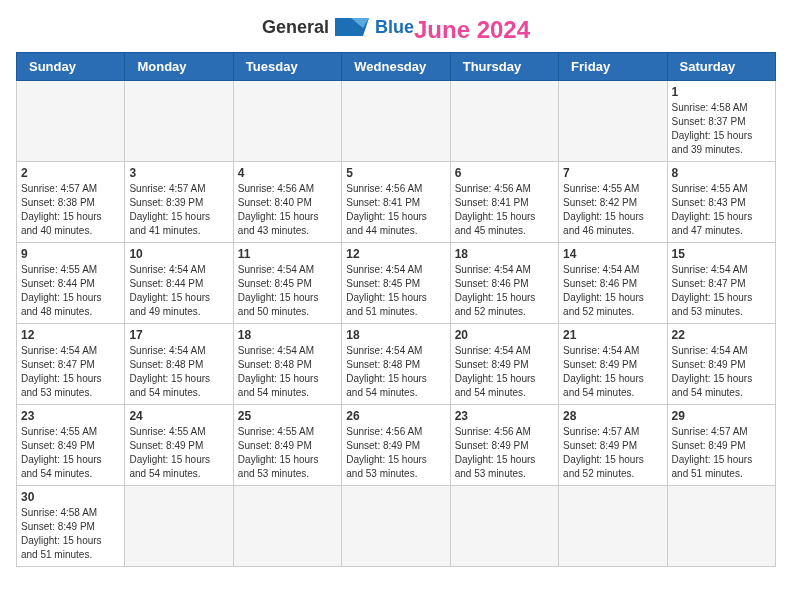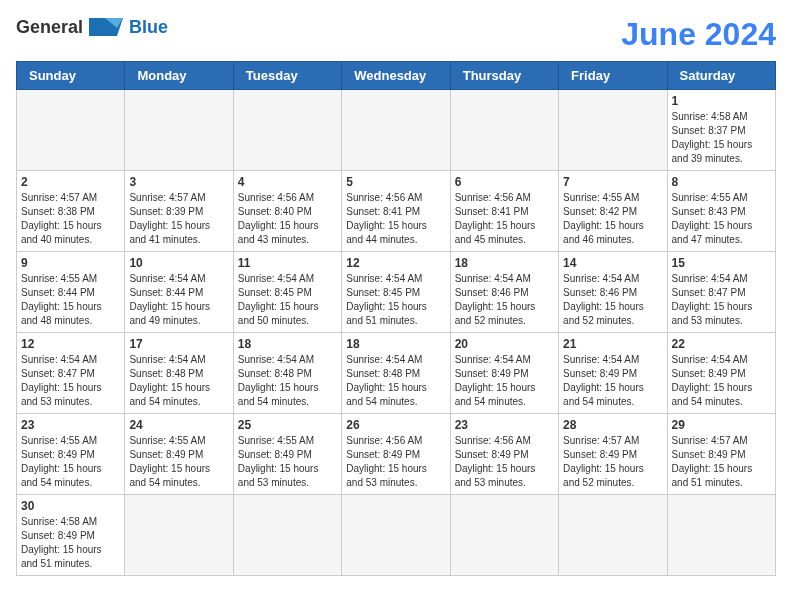--- a/index.html
+++ b/index.html
@@ -5,36 +5,36 @@
     * { box-sizing: border-box; margin: 0; padding: 0; }
     body {
       font-family: Arial, sans-serif;
       background: #fff;
       width: 792px;
       min-height: 612px;
       padding: 16px;
     }
     .header-section {
       display: flex;
-      justify-content: space-between;
+      justify-content: center;
       align-items: flex-start;
       margin-bottom: 8px;
     }
     .logo-area {
       display: flex;
       flex-direction: column;
       align-items: flex-start;
     }
     .title-area {
       text-align: right;
     }
     .title-area h1 {
-      font-size: 32px;
+      font-size: 24px;
       font-weight: bold;
-      color: #3b82f6;
+      color: #ec4899;
     }
     .title-area h2 {
       font-size: 16px;
       color: #444;
       font-weight: normal;
     }
     .calendar-table {
       width: 100%;
       border-collapse: collapse;
       border: 1px solid #ccc;

